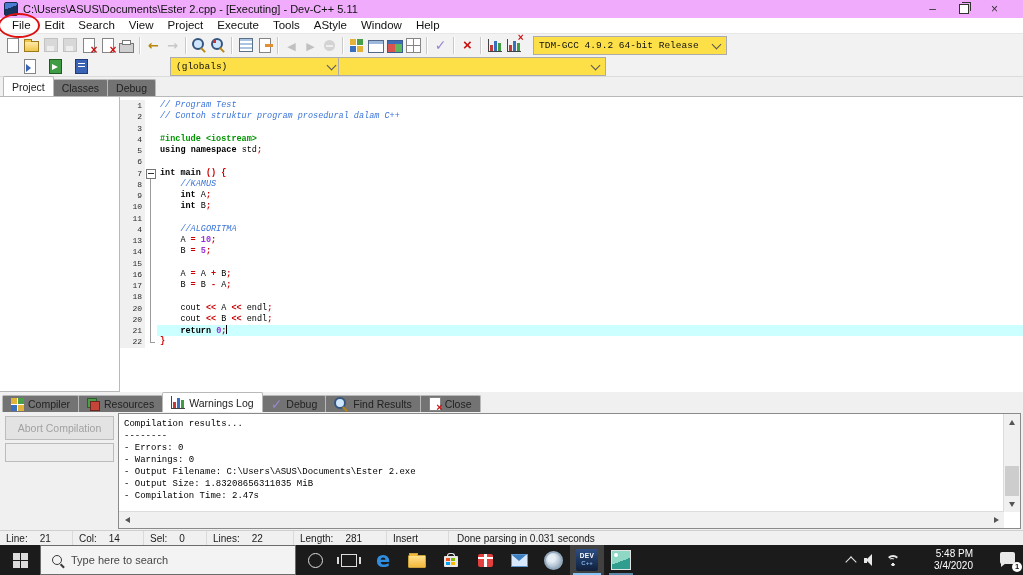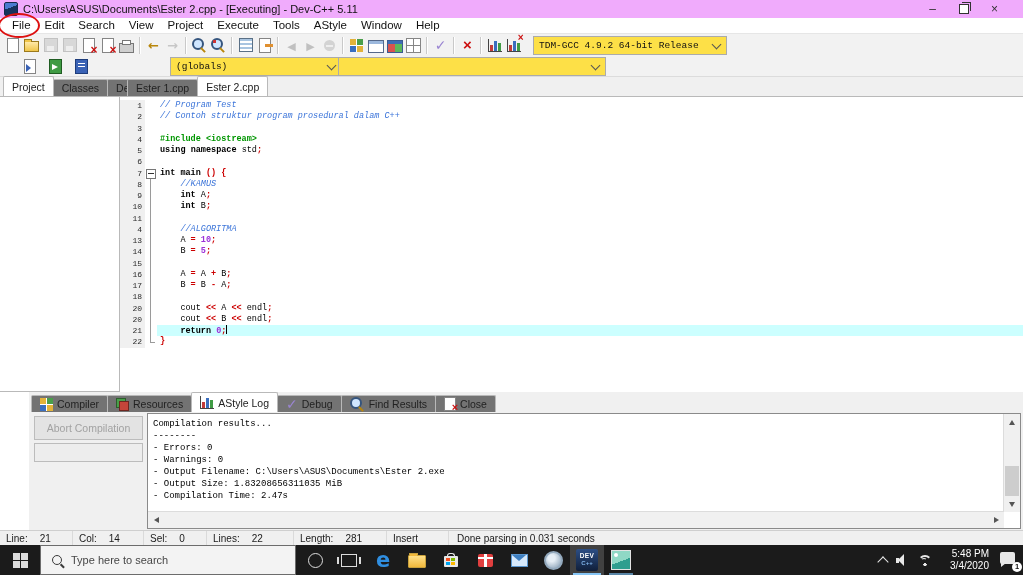--- a/index.html
+++ b/index.html
@@ -103,21 +103,21 @@
   .fend{position:absolute;left:5px;top:0;height:6px;width:1px;background:#9a9a9a;}
   .fendh{position:absolute;left:5px;top:6px;width:5px;height:1px;background:#9a9a9a;}
   .tk-c{color:#3b74d9;font-style:italic;}
   .tk-p{color:#009600;font-weight:700;}
   .tk-k{color:#000;font-weight:700;}
   .tk-s{color:#cc0000;font-weight:700;}
   .tk-n2{color:#9b30d9;font-weight:700;}
   .tk-x{color:#000;}
   .caret{display:inline-block;width:1px;height:9px;background:#000;vertical-align:-1px;}
   
-  .bottompanel{position:absolute;left:0;top:392px;right:0;height:138px;background:#f0f0f0;margin-left:29px;}
+  .bottompanel{position:absolute;left:0;top:392px;right:0;height:138px;background:#f0f0f0;}
   .bottompanel .tabstrip{padding-left:2px;height:20px;}
   .bbody{position:absolute;left:0;top:20px;right:0;bottom:0;}
   .abortbtn{position:absolute;left:5px;top:4px;width:107px;height:22px;background:#e3e3e3;border:1px solid #bcbcbc;color:#a2a2a2;font-size:10.5px;text-align:center;line-height:22px;}
   .pbox{position:absolute;left:5px;top:31px;width:107px;height:17px;background:#ededed;border:1px solid #bcbcbc;}
   .log{position:absolute;left:118px;top:1px;right:2px;bottom:1px;border:1px solid #8a8a8a;background:#fff;overflow:hidden;}
   .loglines{position:absolute;left:5px;top:4px;right:18px;font:9px/12px "Liberation Mono",monospace;color:#000;white-space:pre;}
   .vsb{position:absolute;top:0;right:0;width:16px;bottom:16px;background:#f0f0f0;border-left:1px solid #dcdcdc;}
   .hsb{position:absolute;left:0;right:16px;bottom:0;height:16px;background:#f0f0f0;border-top:1px solid #dcdcdc;display:flex;justify-content:space-between;}
   .sbtn{width:16px;height:16px;display:flex;align-items:center;justify-content:center;}
   .tri-up{width:0;height:0;border-left:3.5px solid transparent;border-right:3.5px solid transparent;border-bottom:5px solid #555;}
@@ -166,21 +166,21 @@
   .ic-gift::before{content:"";position:absolute;left:6px;top:0;width:3px;height:13px;background:#fff;}
   .ic-gift::after{content:"";position:absolute;left:0;top:3px;width:15px;height:2.5px;background:#fff;}
   .ic-mail{width:15px;height:11px;background:#d7e9fb;border:1px solid #5a96cf;}
   .ic-mail::before{content:"";position:absolute;left:0;top:0;width:0;height:0;border-left:7.5px solid transparent;border-right:7.5px solid transparent;border-top:6px solid #3d7ec0;}
   .ic-browser{width:15px;height:15px;border-radius:50%;border:2px solid #93a9bd;background:radial-gradient(circle at 38% 35%,#e6eef5 25%,#7b95ad);}
   .ic-devcpp{width:22px;height:22px;background:linear-gradient(#2c4e85,#101f3a);border-radius:2px;text-align:center;}
   .ic-devcpp::before{content:"DEV";display:block;color:#fff;font:700 6.5px/9px "Liberation Sans",sans-serif;margin-top:2px;letter-spacing:.4px;}
   .ic-devcpp::after{content:"C++";display:block;color:#7fb3e8;font:700 6px/7px "Liberation Sans",sans-serif;}
   .ic-photos{width:18px;height:18px;border:1.6px solid #e3e3e3;background:linear-gradient(160deg,#8fd8c5 0 55%,#2f9e8f 55%);}
   .ic-photos::before{content:"";position:absolute;left:2px;top:2px;width:4px;height:4px;border-radius:50%;background:#fff;}
-  .tbtray{position:absolute;right:3px;top:0;bottom:0;display:flex;align-items:center;gap:9px;}
+  .tbtray{position:absolute;right:3px;top:0;bottom:0;display:flex;align-items:center;gap:25px;}
   .ic-chevron-up{width:7px;height:7px;border-left:1.6px solid #e8e8e8;border-top:1.6px solid #e8e8e8;transform:rotate(45deg);margin-top:3px;}
   .ic-volume{width:13px;height:12px;}
   .ic-volume::before{content:"";position:absolute;left:0;top:3.5px;width:3px;height:5px;background:#e8e8e8;}
   .ic-volume::after{content:"";position:absolute;left:2px;top:0;width:0;height:0;border-top:6px solid transparent;border-bottom:6px solid transparent;border-right:6px solid #e8e8e8;}
   .ic-network{width:14px;height:11px;background:radial-gradient(circle at 50% 88%,#e8e8e8 1.5px,transparent 1.8px);}
   .ic-network::before{content:"";position:absolute;left:0;top:0;width:10px;height:10px;border:2px solid transparent;border-top-color:#e8e8e8;border-radius:50%;}
   .ic-network::after{content:"";position:absolute;left:3.2px;top:3.4px;width:4px;height:4px;border:1.8px solid transparent;border-top-color:#e8e8e8;border-radius:50%;}
   .clock{color:#fff;font-size:10px;line-height:12.5px;text-align:right;min-width:48px;}
   .notifwrap{position:relative;width:22px;height:18px;}
   .ic-notification{width:15px;height:12px;background:#e8e8e8;border-radius:2px;position:absolute;left:2px;top:1px;}
@@ -338,28 +338,20 @@
           <span class="tab">
             <span>Classes</span>
           </span>
           <span class="tab">
             <span>Debug</span>
           </span>
         </div>
       <div class="panelbody"></div>
     </div>
     <div class="editor">
-      <div class="tabstrip" id="edtabs">
-          <span class="tab">
-            <span>Ester 1.cpp</span>
-          </span>
-          <span class="tab active">
-            <span>Ester 2.cpp</span>
-          </span>
-        </div>
       <div class="codearea" id="code">
           <div class="line"><span class="ln">1</span><span class="fold"></span><span class="src"><span class="tk-c">// Program Test</span></span></div>
           <div class="line"><span class="ln">2</span><span class="fold"></span><span class="src"><span class="tk-c">// Contoh struktur program prosedural dalam C++</span></span></div>
           <div class="line"><span class="ln">3</span><span class="fold"></span><span class="src"></span></div>
           <div class="line"><span class="ln">4</span><span class="fold"></span><span class="src"><span class="tk-p">#include &lt;iostream&gt;</span></span></div>
           <div class="line"><span class="ln">5</span><span class="fold"></span><span class="src"><span class="tk-k">using</span><span class="tk-x"> </span><span class="tk-k">namespace</span><span class="tk-x"> std</span><span class="tk-s">;</span></span></div>
           <div class="line"><span class="ln">6</span><span class="fold"></span><span class="src"></span></div>
           <div class="line"><span class="ln">7</span><span class="fold"><i class="fbox"></i></span><span class="src"><span class="tk-k">int</span><span class="tk-x"> </span><span class="tk-k">main</span><span class="tk-x"> </span><span class="tk-s">()</span><span class="tk-x"> </span><span class="tk-s">{</span></span></div>
           <div class="line"><span class="ln">8</span><span class="fold"><i class="fline"></i></span><span class="src"><span class="tk-x">    </span><span class="tk-c">//KAMUS</span></span></div>
           <div class="line"><span class="ln">9</span><span class="fold"><i class="fline"></i></span><span class="src"><span class="tk-x">    </span><span class="tk-k">int</span><span class="tk-x"> A</span><span class="tk-s">;</span></span></div>
@@ -385,21 +377,21 @@
         <span class="tab">
           <span class="icn ic-compiler-grid-icon"></span>
           <span>Compiler</span>
         </span>
         <span class="tab">
           <span class="icn ic-resources-icon"></span>
           <span>Resources</span>
         </span>
         <span class="tab active">
           <span class="icn ic-bar-chart-icon"></span>
-          <span>AStyle Log</span>
+          <span>Warnings Log</span>
         </span>
         <span class="tab">
           <span class="icn ic-check-icon"></span>
           <span>Debug</span>
         </span>
         <span class="tab">
           <span class="icn ic-magnifier-icon"></span>
           <span>Find Results</span>
         </span>
         <span class="tab">

